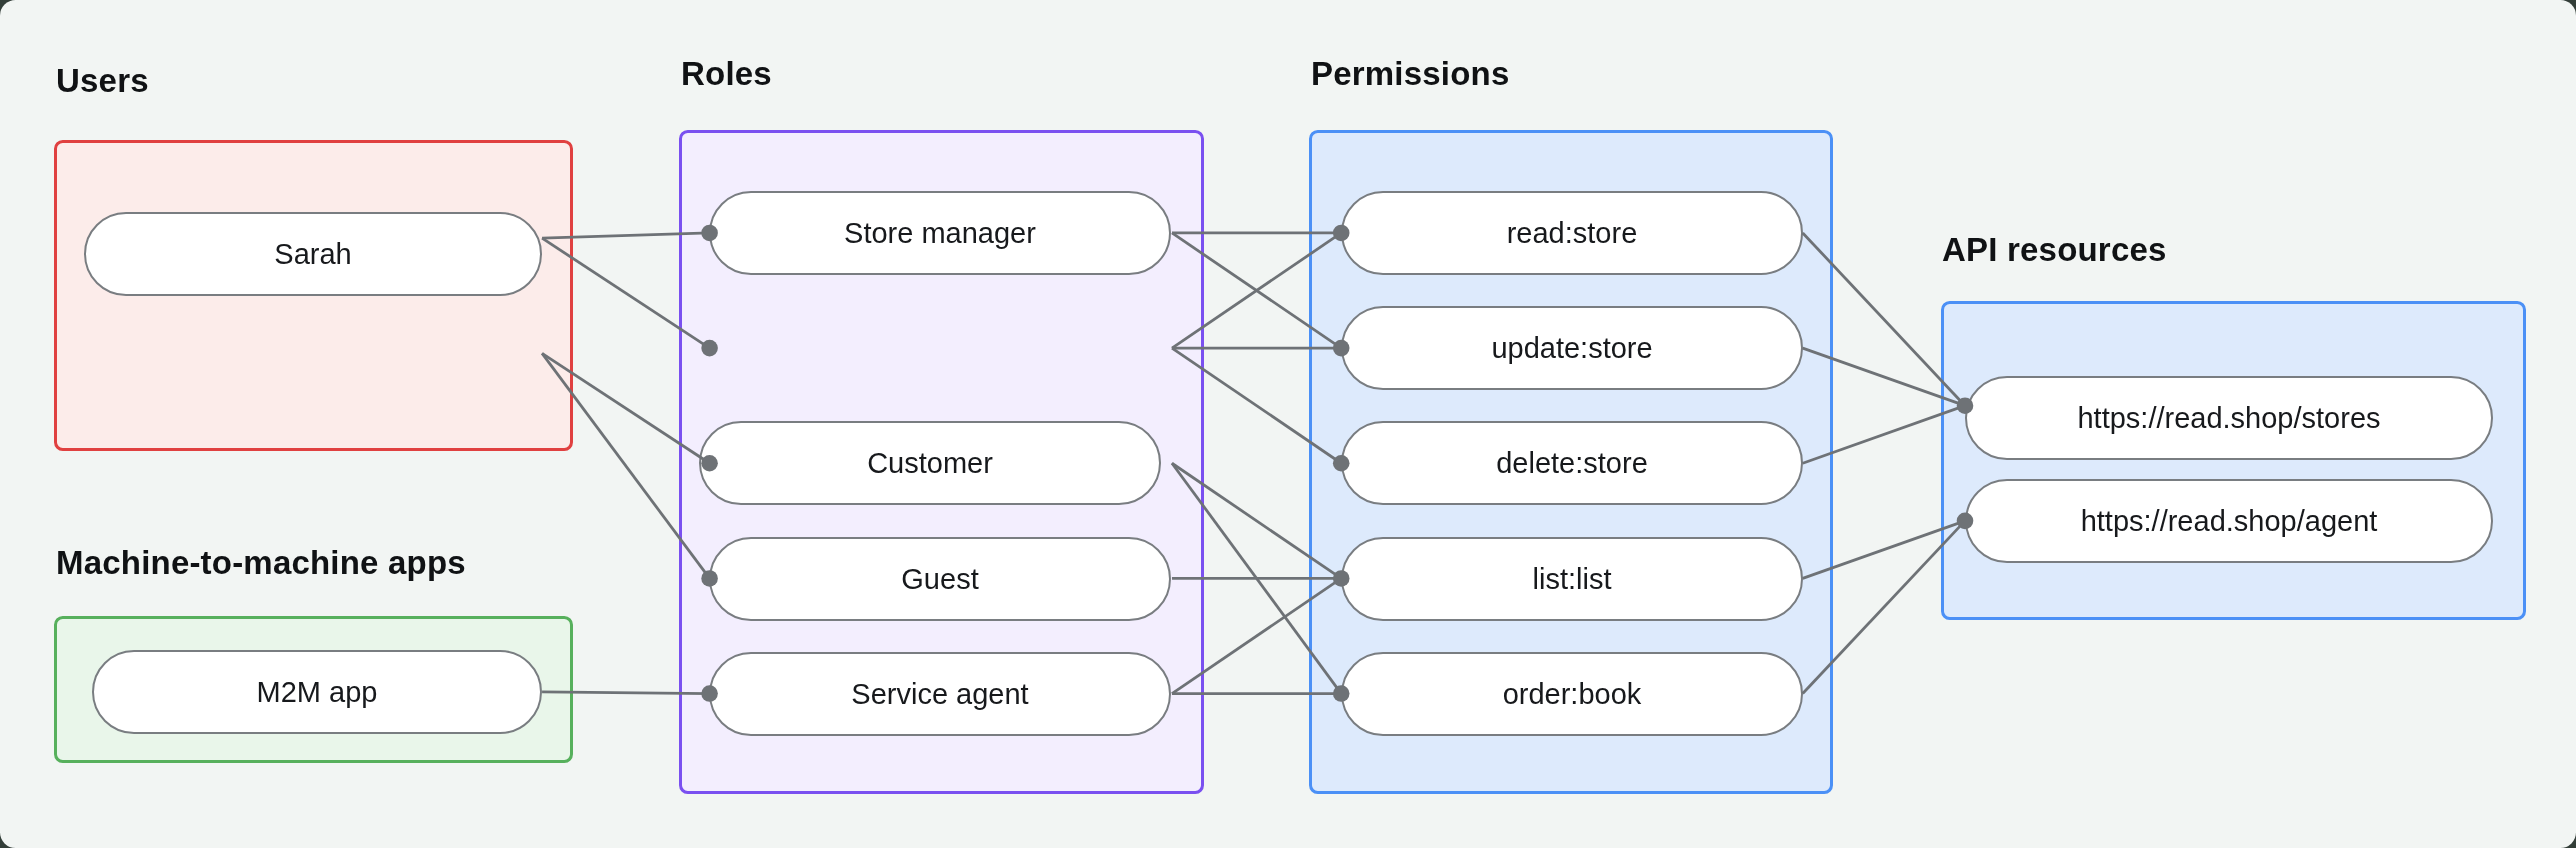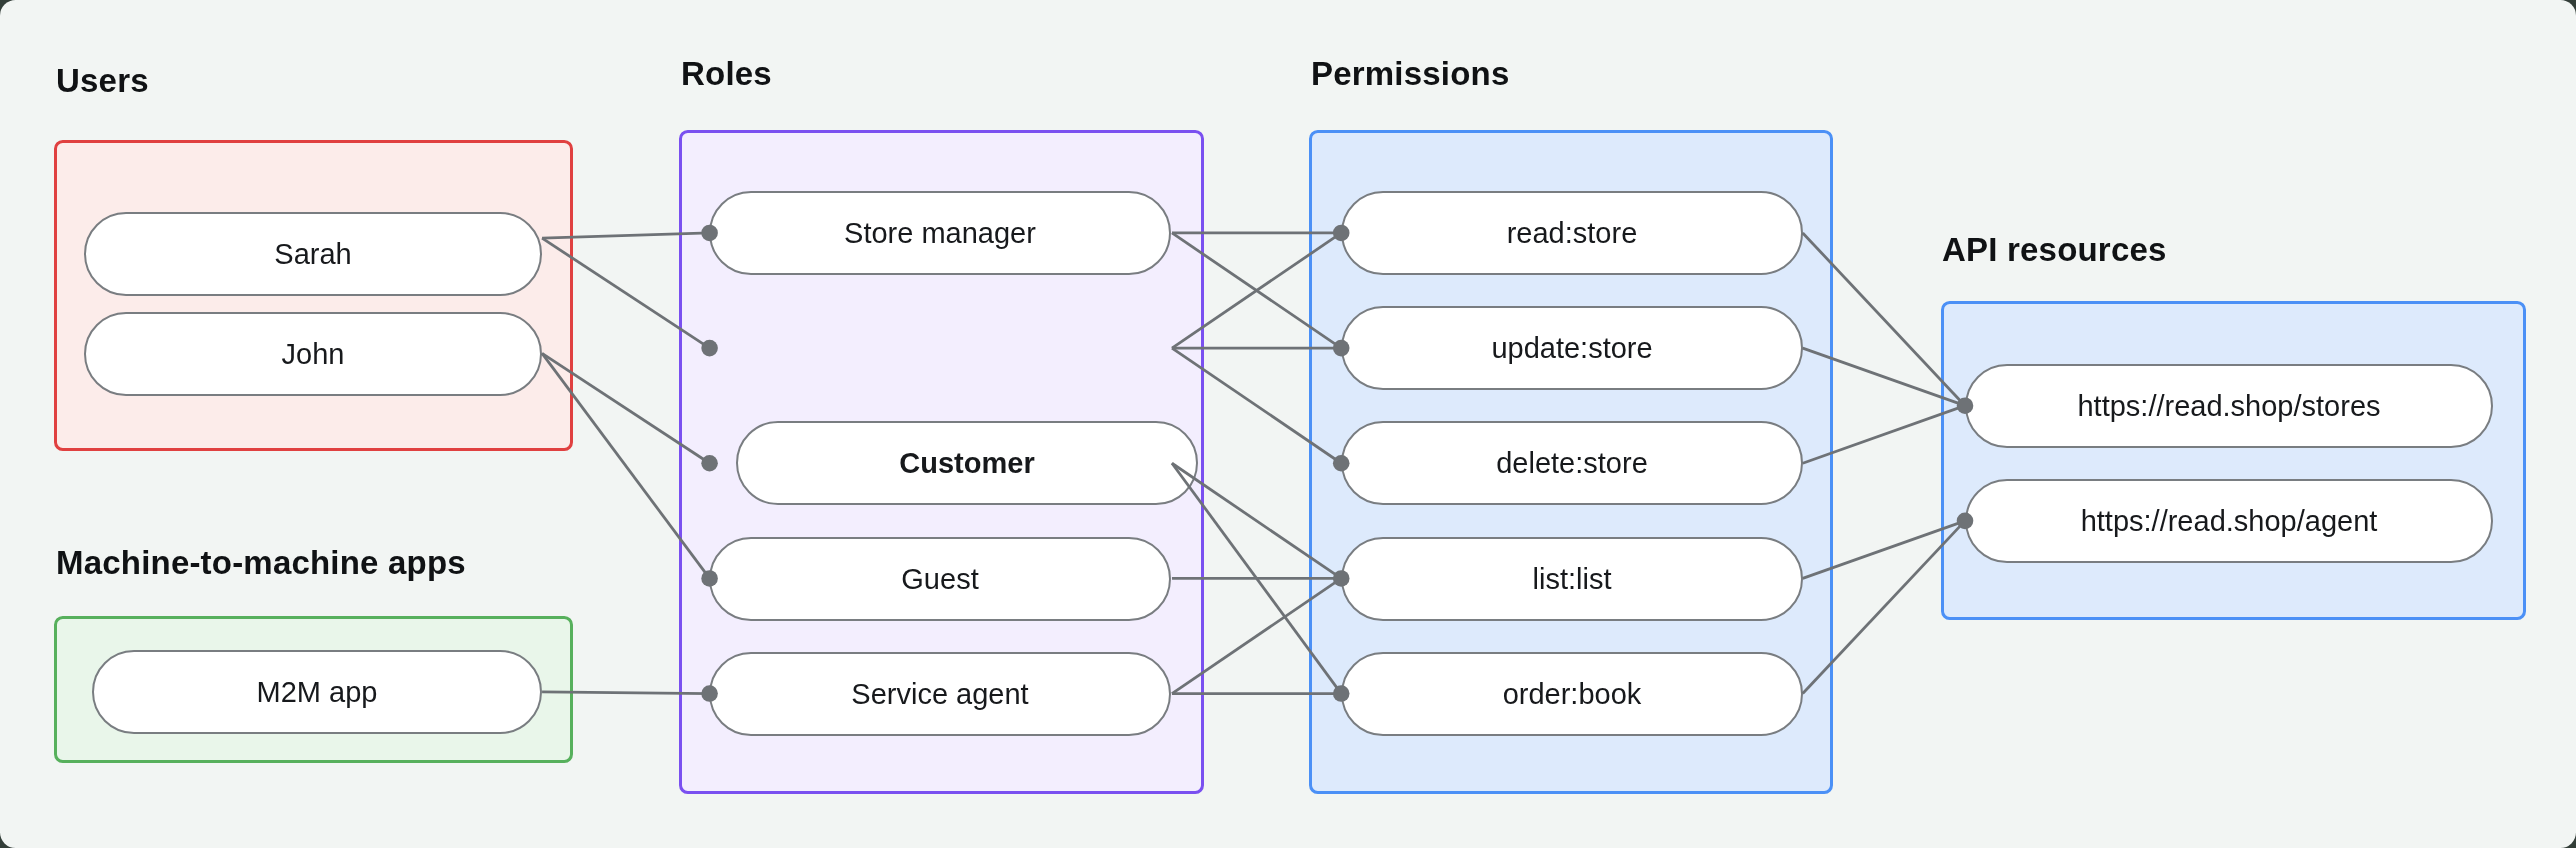--- a/index.html
+++ b/index.html
@@ -78,32 +78,31 @@
   <div class="group-box permissions"></div>
   <div class="group-box api"></div>
 
   <div class="group-title users">Users</div>
   <div class="group-title m2m">Machine-to-machine apps</div>
   <div class="group-title roles">Roles</div>
   <div class="group-title permissions">Permissions</div>
   <div class="group-title api">API resources</div>
 
 <div class="pill" style="left: 84px; top: 212px; width: 458px;">Sarah</div>
-    <div class="pill" style="left: 84px; top: 312px; width: 458px;">John</div>
     <div class="pill" style="left: 92px; top: 650px; width: 450px;">M2M app</div>
     <div class="pill" style="left: 709px; top: 191px; width: 462px;">Store manager</div>
-    <div class="pill" style="left: 736px; top: 421px; width: 462px; font-weight: bold;">Customer</div>
+    <div class="pill" style="left: 699px; top: 421px; width: 462px;">Customer</div>
     <div class="pill" style="left: 709px; top: 537px; width: 462px;">Guest</div>
     <div class="pill" style="left: 709px; top: 652px; width: 462px;">Service agent</div>
     <div class="pill" style="left: 1341px; top: 191px; width: 462px; text-align: center;">read:store</div>
     <div class="pill" style="left: 1341px; top: 306px; width: 462px;">update:store</div>
     <div class="pill" style="left: 1341px; top: 421px; width: 462px;">delete:store</div>
     <div class="pill" style="left: 1341px; top: 537px; width: 462px;">list:list</div>
     <div class="pill" style="left: 1341px; top: 652px; width: 462px;">order:book</div>
-    <div class="pill" style="left: 1965px; top: 364px; width: 528px;">https://read.shop/stores</div>
+    <div class="pill" style="left: 1965px; top: 376px; width: 528px;">https://read.shop/stores</div>
     <div class="pill" style="left: 1965px; top: 479px; width: 528px;">https://read.shop/agent</div>
     <svg id="edges-layer" width="2576" height="848" viewBox="0 0 2952 972">
       <line x1="621" y1="273" x2="813" y2="267" stroke="#6e7276" stroke-width="3.2"></line>
       <line x1="621" y1="273" x2="813" y2="399" stroke="#6e7276" stroke-width="3.2"></line>
       <line x1="621" y1="405" x2="813" y2="531" stroke="#6e7276" stroke-width="3.2"></line>
       <line x1="621" y1="405" x2="813" y2="663" stroke="#6e7276" stroke-width="3.2"></line>
       <line x1="621" y1="793" x2="813" y2="795" stroke="#6e7276" stroke-width="3.2"></line>
       <line x1="1343" y1="267" x2="1537" y2="267" stroke="#6e7276" stroke-width="3.2"></line>
       <line x1="1343" y1="267" x2="1537" y2="399" stroke="#6e7276" stroke-width="3.2"></line>
       <line x1="1343" y1="399" x2="1537" y2="267" stroke="#6e7276" stroke-width="3.2"></line>

